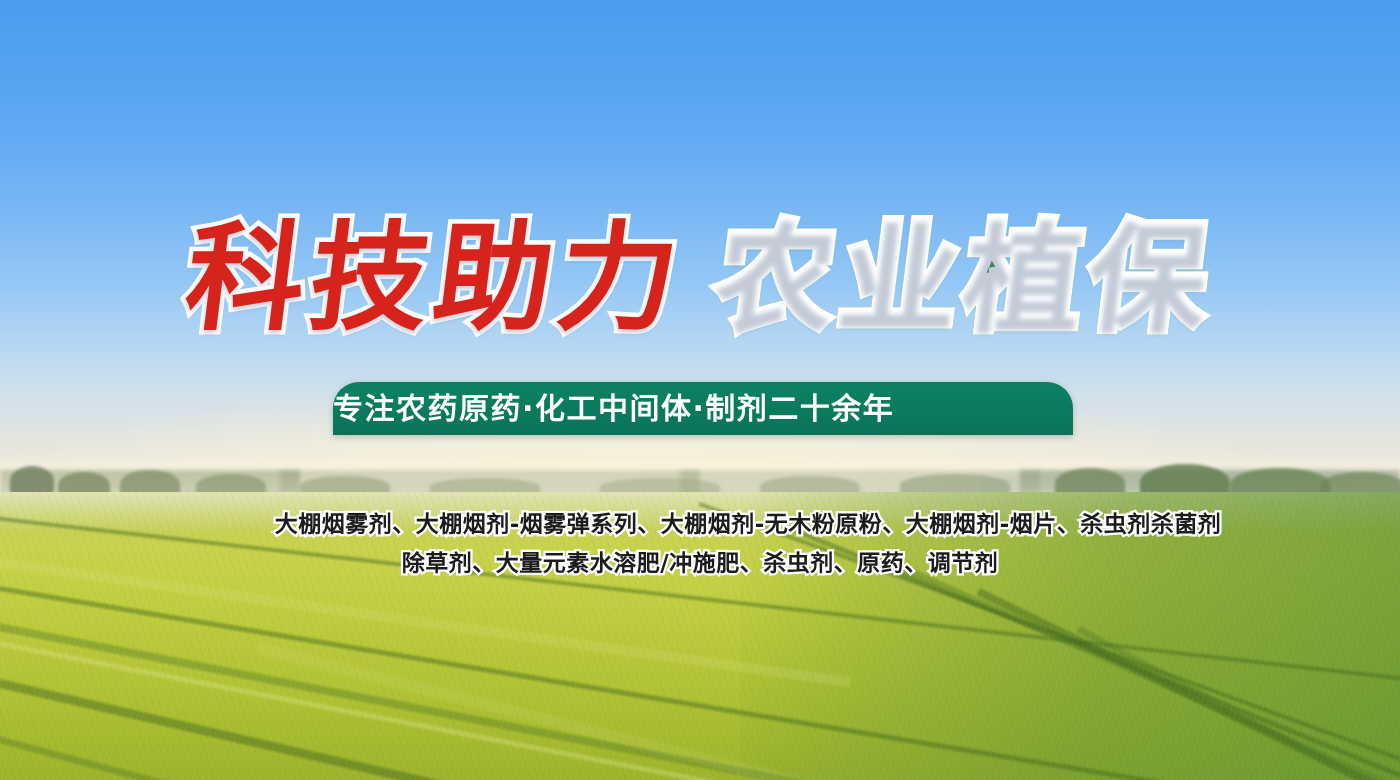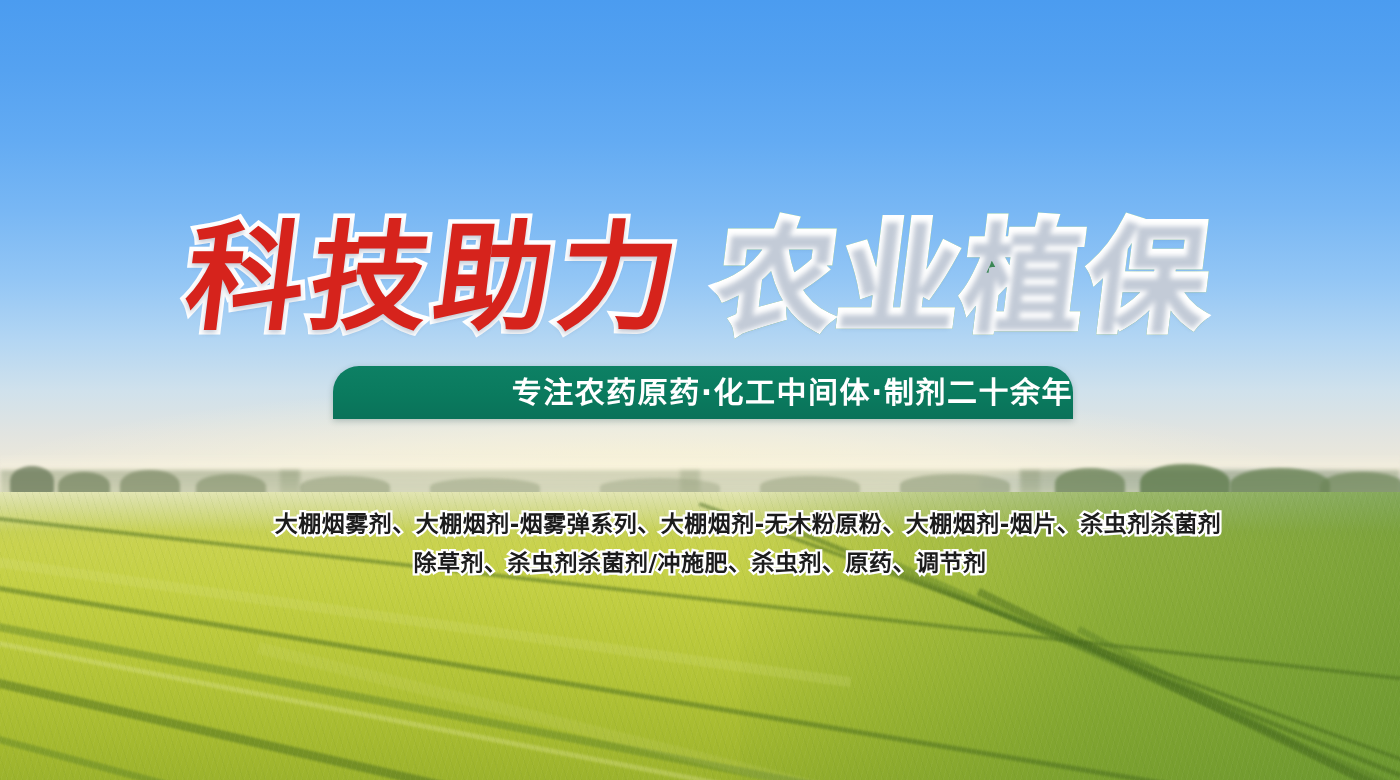--- a/index.html
+++ b/index.html
@@ -153,26 +153,26 @@
     background:linear-gradient(to bottom,#5cbb55 0%,#3f9e49 45%,#17793c 100%);
     -webkit-background-clip:text;
     background-clip:text;
     -webkit-text-fill-color:transparent;
   }
   .headline .gap{ display:inline-block; width:34px; }
 
   
   .ribbon{
     position:absolute;
-    left:333px; top:366px;
+    left:333px; top:382px;
     width:740px; height:53px;
     background:linear-gradient(to bottom,#0d8064 0%,#0a7a5e 55%,#0a7259 100%);
     border-radius:26px 26px 0 0;
     box-shadow:0 2px 6px rgba(20,60,50,.25);
-    display:flex; align-items:center; justify-content:flex-end;
+    display:flex; align-items:center; justify-content:flex-start;
   }
   .ribbon-text{
     color:#ffffff;
     font-family:"DejaVu Sans","Liberation Sans",sans-serif;
     font-weight:bold;
     font-size:30px;
     letter-spacing:1.5px;
     white-space:nowrap;
     line-height:1;
   }
@@ -252,15 +252,15 @@
 
   <div class="headline">
     <span class="seg seg-red">科技助力</span><span class="gap"></span><span class="seg seg-green">农业植保</span>
   </div>
 
   <div class="ribbon">
     <span class="ribbon-text">专注农药原药·化工中间体·制剂二十余年</span>
   </div>
 
   <div class="desc desc-1">大棚烟雾剂、大棚烟剂-烟雾弹系列、大棚烟剂-无木粉原粉、大棚烟剂-烟片、杀虫剂杀菌剂</div>
-  <div class="desc desc-2">除草剂、杀虫剂杀菌剂/冲施肥、杀虫剂、原药、调节剂</div>
+  <div class="desc desc-2">除草剂、大量元素水溶肥/冲施肥、杀虫剂、原药、调节剂</div>
 
 </div>
 
 </body></html>

